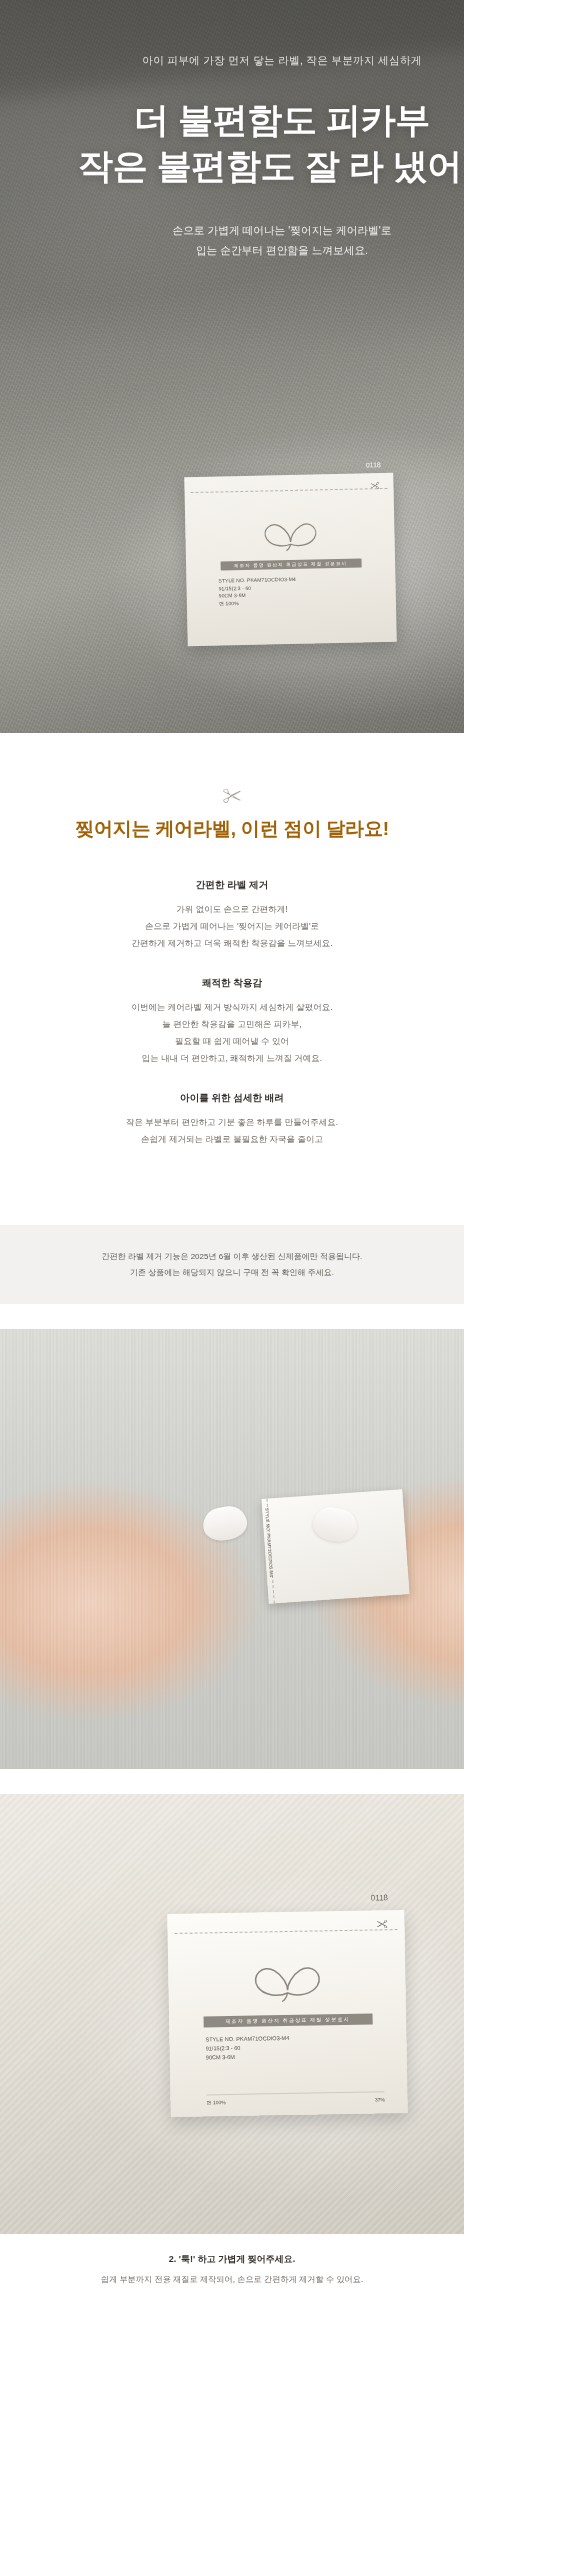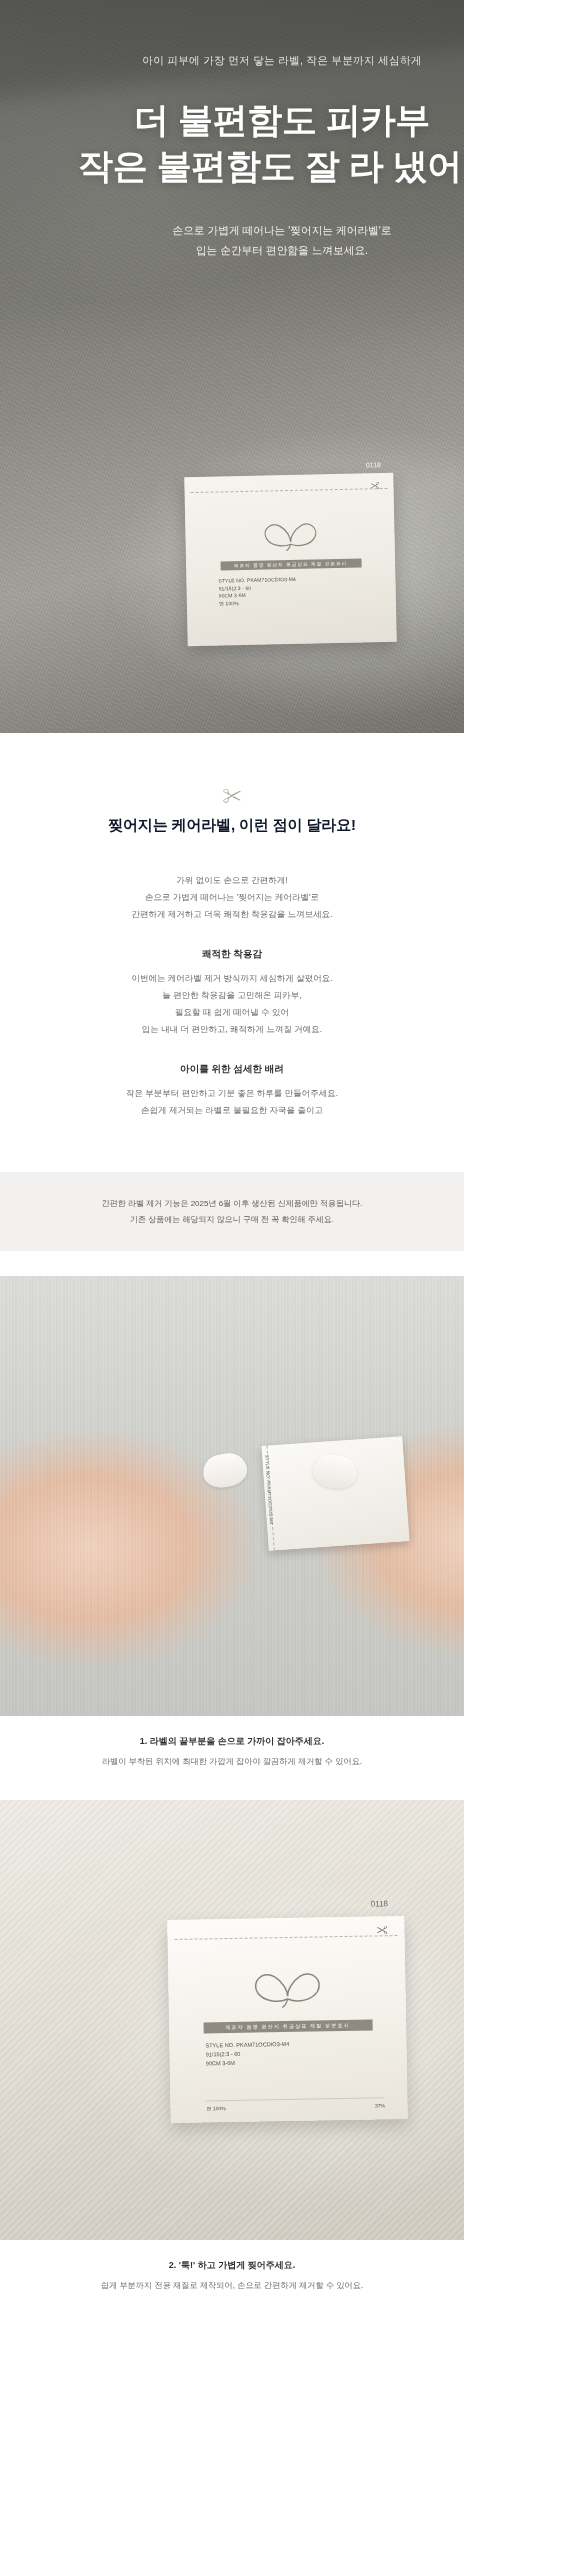--- a/index.html
+++ b/index.html
@@ -130,44 +130,44 @@
     text-align: center;
     background: #ffffff;
   }
   .sec-scissor-ico {
     font-size: 19px;
     color: #a7a199;
     display: block;
     margin-bottom: 8px;
   }
   .sec-diff-title {
-    font-size: 15px;
+    font-size: 19px;
     font-weight: 700;
-    color: #0f172a;
+    color: #a16207;
     letter-spacing: -0.01em;
   }
   .diff-list { margin-top: 37px; }
   .diff-item { margin-bottom: 25px; }
   .diff-item:last-child { margin-bottom: 0; }
   .diff-h {
     font-size: 9.6px;
     font-weight: 700;
     color: #35322e;
     margin-bottom: 9px;
   }
   .diff-p {
     font-size: 8.5px;
     line-height: 2.0;
     color: #6b6762;
   }
 
   
   .notice {
     background: #f2f1ef;
-    margin: 12px 0 0;
+    margin: 36px 0 0;
     padding: 24px 0;
     text-align: center;
   }
   .notice p {
     font-size: 8px;
     line-height: 1.95;
     color: #5d5953;
   }
 
   
@@ -312,20 +312,21 @@
     </div>
   </section>
 
   <section class="sec-diff">
     <span class="sec-scissor-ico">✂</span>
     <h2 class="sec-diff-title">찢어지는 케어라벨, 이런 점이 달라요!</h2>
 
     <div class="diff-list">
 
       <div class="diff-item">
+        <div class="diff-h">간편한 라벨 제거</div>
         <div class="diff-p">
           <div>가위 없이도 손으로 간편하게!</div>
           <div>손으로 가볍게 떼어나는 '찢어지는 케어라벨'로</div>
           <div>간편하게 제거하고 더욱 쾌적한 착용감을 느껴보세요.</div>
         </div>
       </div>
 
       <div class="diff-item">
         <div class="diff-h">쾌적한 착용감</div>
         <div class="diff-p">
@@ -354,24 +355,20 @@
 
   <section class="step">
     <div class="photo">
       <div class="photo-hands"></div>
       <div class="tag-photo1">
         <div class="dash"></div>
         <div class="rot-text">STYLE NO. PKAM71OCDIO3-M4</div>
       </div>
       <div class="nail l"></div>
       <div class="nail r"></div>
-    </div>
-    <div class="cap">
-      <div class="cap-t">1. 라벨의 끝부분을 손으로 가까이 잡아주세요.</div>
-      <div class="cap-d">라벨이 부착된 위치에 최대한 가깝게 잡아야 깔끔하게 제거할 수 있어요.</div>
     </div>
   </section>
 
   <section class="step">
     <div class="photo photo2">
       <div class="photo-fabric2"></div>
       <div class="label2">
         <div class="lot">0118</div>
         <div class="dashed-top"></div>
         <div class="scissors">✂</div>

